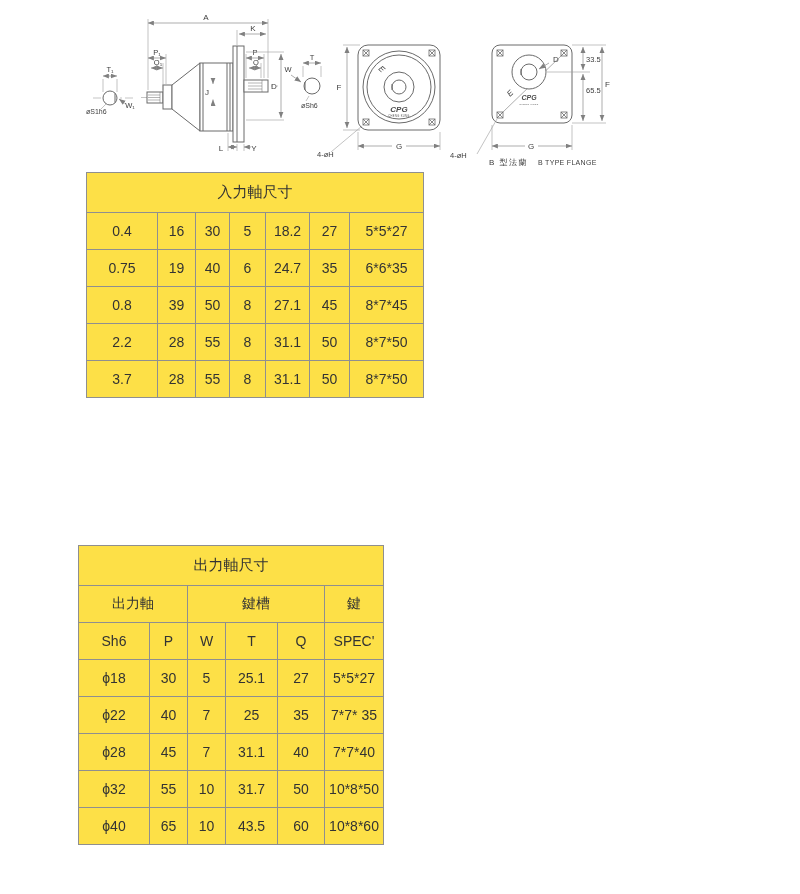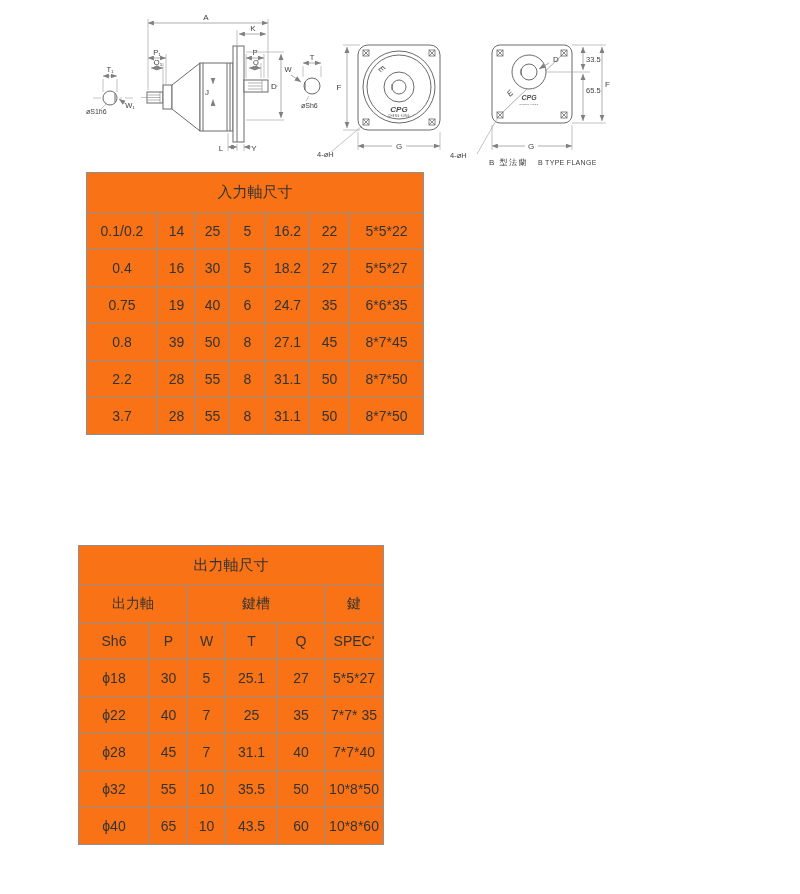--- a/index.html
+++ b/index.html
@@ -16,21 +16,21 @@
   .hole{stroke:#6a6a6a;stroke-width:.8;fill:#fff}
   text{fill:#3d3d3d;font-size:8px;font-family:"Liberation Sans","DejaVu Sans",sans-serif}
   .t7{font-size:7px}.t75{font-size:7.5px}
   .logo{font-size:8px;font-weight:bold;font-style:italic;fill:#4a4a4a}
   .logo-sm{font-size:7px}
   .logosub{font-size:2.6px;fill:#4a4a4a;letter-spacing:.4px}
   .logosub-sm{font-size:2.3px}
   .capzh{font-size:8px;letter-spacing:1.5px}
   .capen{font-size:7px;letter-spacing:.3px}
   
-  .spec-table{position:absolute;border-collapse:collapse;table-layout:fixed;background:#f97316}
+  .spec-table{position:absolute;border-collapse:collapse;table-layout:fixed;background:#fde047}
   .spec-table td{border:1px solid #8f8f8f;text-align:center;vertical-align:middle;
     font-size:14px;color:#333;height:37px;padding:0 2px;font-weight:400}
   .spec-table .title-row td{height:40px;font-size:15px}
   #input-table{left:86px;top:172px;width:337px}
   #output-table{left:78px;top:545px;width:305px}
 </style>
 </head>
 <body>
 
 <svg id="drawings" width="800" height="180" viewBox="0 0 800 180">
@@ -214,29 +214,20 @@
       <col style="width:36px">
       <col style="width:44px">
       <col style="width:40px">
       <col style="width:74px">
     </colgroup>
     <tbody>
       <tr class="title-row">
         <td colspan="7">入力軸尺寸</td>
       </tr>
       <tr>
-        <td>0.1/0.2</td>
-        <td>14</td>
-        <td>25</td>
-        <td>5</td>
-        <td>16.2</td>
-        <td>22</td>
-        <td>5*5*22</td>
-      </tr>
-      <tr>
         <td>0.4</td>
         <td>16</td>
         <td>30</td>
         <td>5</td>
         <td>18.2</td>
         <td>27</td>
         <td>5*5*27</td>
       </tr>
       <tr>
         <td>0.75</td>
@@ -324,21 +315,21 @@
         <td>45</td>
         <td>7</td>
         <td>31.1</td>
         <td>40</td>
         <td>7*7*40</td>
       </tr>
       <tr>
         <td>ϕ32</td>
         <td>55</td>
         <td>10</td>
-        <td>35.5</td>
+        <td>31.7</td>
         <td>50</td>
         <td>10*8*50</td>
       </tr>
       <tr>
         <td>ϕ40</td>
         <td>65</td>
         <td>10</td>
         <td>43.5</td>
         <td>60</td>
         <td>10*8*60</td>

